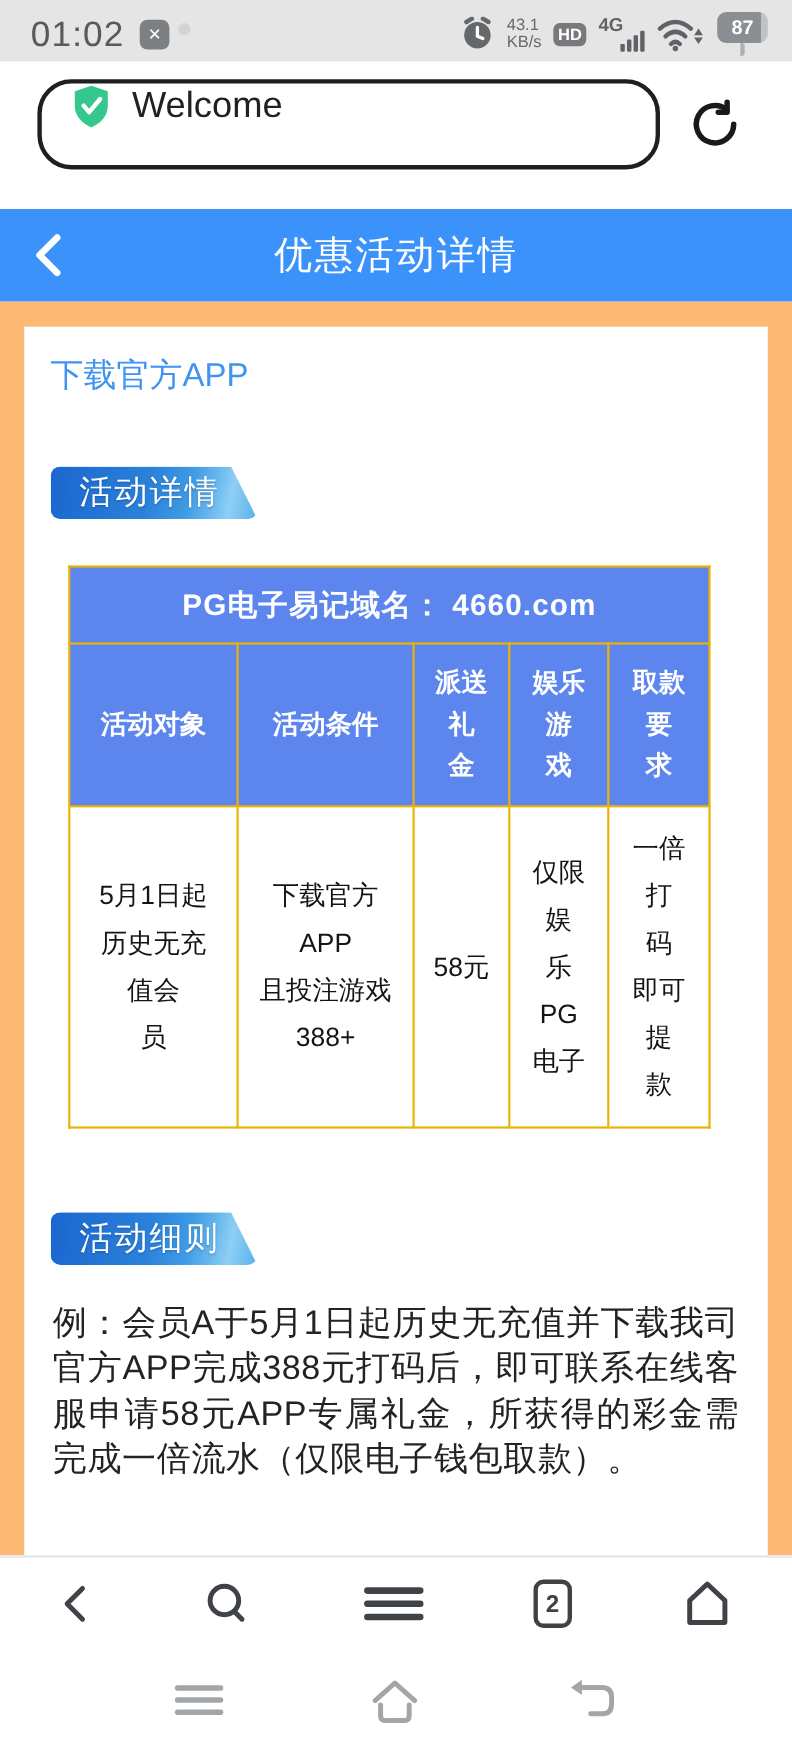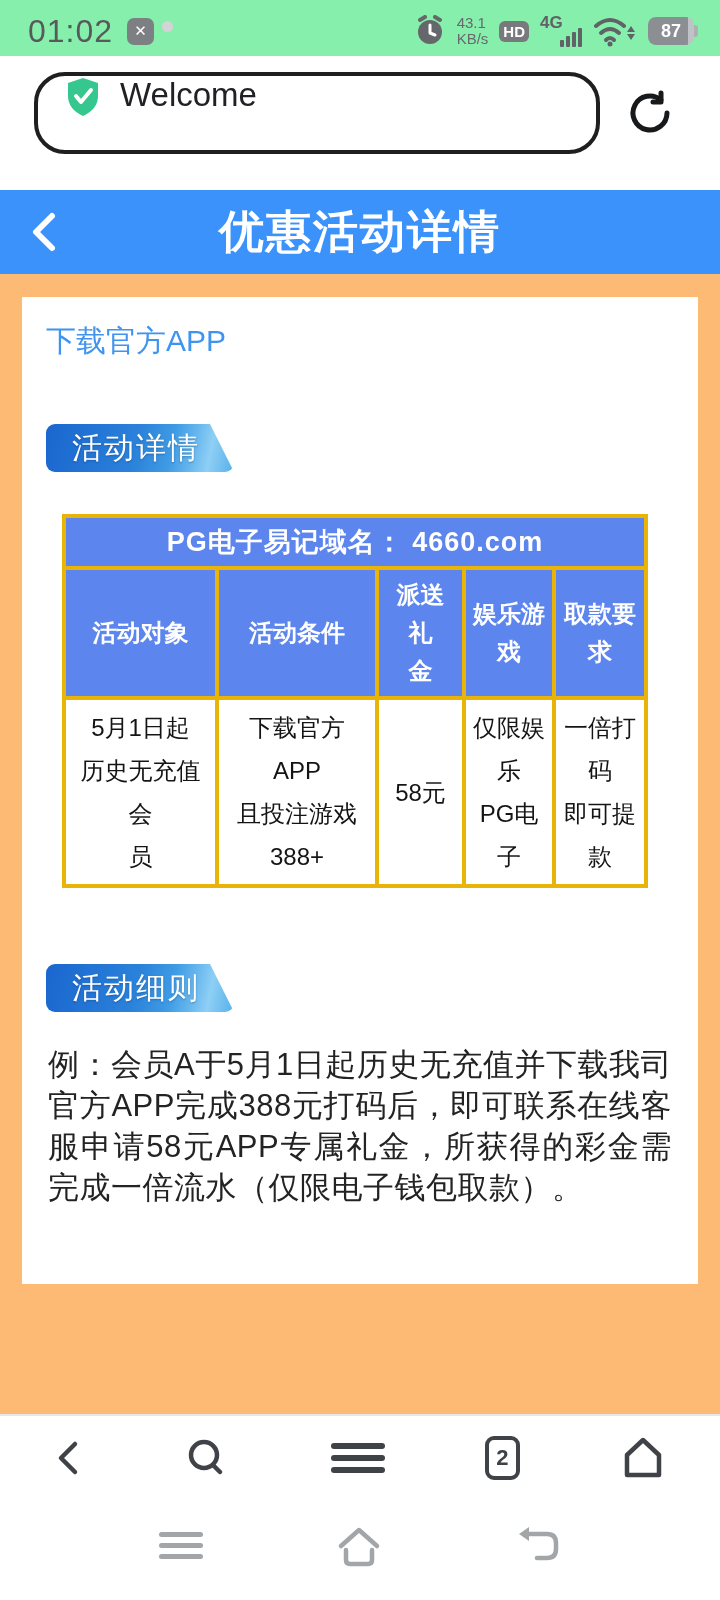--- a/index.html
+++ b/index.html
@@ -3,66 +3,66 @@
 <meta charset="utf-8">
 <style>
   html,body{margin:0;padding:0;background:#000;}
   *{box-sizing:border-box;}
   .screen{
     width:720px;height:1600px;margin:0 auto;background:#fff;
     font-family:"Liberation Sans","DejaVu Sans",sans-serif;
     display:flex;flex-direction:column;overflow:hidden;position:relative;
   }
   
-  .status-bar{height:56px;background:#86efac;display:flex;align-items:center;
+  .status-bar{height:56px;background:#e5e5e5;display:flex;align-items:center;
     justify-content:space-between;padding:6px 22px 0 28px;flex:0 0 auto;}
   .sb-left{display:flex;align-items:center;gap:14px;}
   .sb-time{font-size:32px;color:#58595b;letter-spacing:1px;}
   .sb-appicon{width:27px;height:27px;border-radius:7px;background:#7d8083;color:#fff;
     font-size:15px;display:flex;align-items:center;justify-content:center;position:relative;}
   .sb-appdot{width:11px;height:11px;border-radius:50%;background:#d2d4d6;margin-left:-6px;margin-top:-10px;}
   .sb-right{display:flex;align-items:center;gap:11px;}
   .sb-speed{display:flex;flex-direction:column;line-height:16px;font-size:15px;color:#67696c;}
   .sb-hd{background:#77797c;color:#fff;font-weight:bold;font-size:15px;border-radius:6px;
     padding:2px 4px;line-height:17px;}
   .sb-4g{position:relative;width:42px;height:36px;}
   .sb-4g .lbl{position:absolute;top:0;left:0;font-size:17px;font-weight:bold;color:#5f6266;}
   .sb-4g .bars{position:absolute;bottom:2px;right:0;display:flex;align-items:flex-end;gap:2px;}
   .sb-4g .bars i{display:block;width:4px;background:#5f6266;border-radius:1px;}
-  .sb-batt{display:flex;align-items:center;}
+  .sb-batt{display:flex;align-items:center;flex-direction:column;}
   .sb-batt .body{width:46px;height:28px;border-radius:8px;color:#fff;font-size:18px;font-weight:bold;
     display:flex;align-items:center;justify-content:center;
     background:linear-gradient(to right,#8b8f93 86%,#c0c3c5 86%);}
   .sb-batt .nub{width:4px;height:12px;background:#aeb1b4;border-radius:0 3px 3px 0;}
   
   .address-row{height:124px;background:#fff;display:flex;align-items:center;
     padding:0 20px 10px 34px;flex:0 0 auto;}
   .url-pill{flex:0 0 566px;height:82px;border:4px solid #1e1f21;border-radius:31px;
     display:flex;align-items:flex-start;padding:0 20px 0 26px;gap:18px;background:#fff;}
   .url-text{font-size:33px;color:#202124;}
   .refresh-wrap{flex:1;display:flex;justify-content:center;}
   
   .app-header{height:84px;background:#3b92fb;display:flex;align-items:center;
     justify-content:center;position:relative;flex:0 0 auto;margin-top:10px;}
   .app-header .back{position:absolute;left:26px;top:18px;}
-  .app-title{color:#fff;font-size:45px;font-weight:bold;letter-spacing:2px;text-align:right;}
+  .app-title{color:#fff;font-size:35px;font-weight:normal;letter-spacing:2px;text-align:right;}
   
   .page{flex:1 1 auto;background:#fdba74;overflow:hidden;}
   .card{margin:23px 22px 0;background:#fff;padding:24px 24px 76px;}
   .dl-link{font-size:30px;color:#3f94f0;display:inline-block;}
   .badge{display:inline-block;margin-top:62px;min-width:140px;height:48px;line-height:48px;
     padding:0 34px 0 26px;color:#fff;font-size:30px;letter-spacing:2px;
     border-radius:9px;
     background:linear-gradient(102deg,#1a66cf 0%,#2b82da 48%,#3f9be4 66%,#6ab9ee 78%,#8ecff5 86%,#55b0ea 100%);
     clip-path:polygon(0 0,calc(100% - 24px) 0,100% 100%,0 100%);
     text-shadow:0 1px 2px rgba(0,40,90,.35);}
   .para{margin:32px 2px 0;font-size:31px;line-height:41px;color:#232323;
     text-align:justify;letter-spacing:.5px;}
   .promo-table{border-collapse:collapse;margin:42px 0 0 16px;table-layout:fixed;width:582px;}
-  .promo-table th,.promo-table td{border:4px solid #eab308;padding:6px;}
+  .promo-table th,.promo-table td{border:2px solid #eab308;padding:16px;}
   .promo-table .title-cell{background:#5c85ee;color:#fff;font-weight:bold;font-size:27px;
     height:43px;text-align:center;letter-spacing:1px;}
   .promo-table .head-cell{background:#5c85ee;color:#fff;font-weight:bold;font-size:24px;
     height:82px;text-align:center;white-space:pre-line;line-height:38px;}
   .promo-table .body-cell{background:#fff;color:#141414;font-size:24px;height:172px;
     text-align:center;vertical-align:middle;white-space:pre-line;line-height:43px;}
   
   .browser-bar{height:86px;background:#fff;border-top:2px solid #e4e6e8;flex:0 0 auto;
     display:flex;align-items:center;justify-content:space-between;padding:0 52px;}
   .tabs-box{width:35px;height:44px;border:4px solid #3f4347;border-radius:9px;color:#3f4347;

